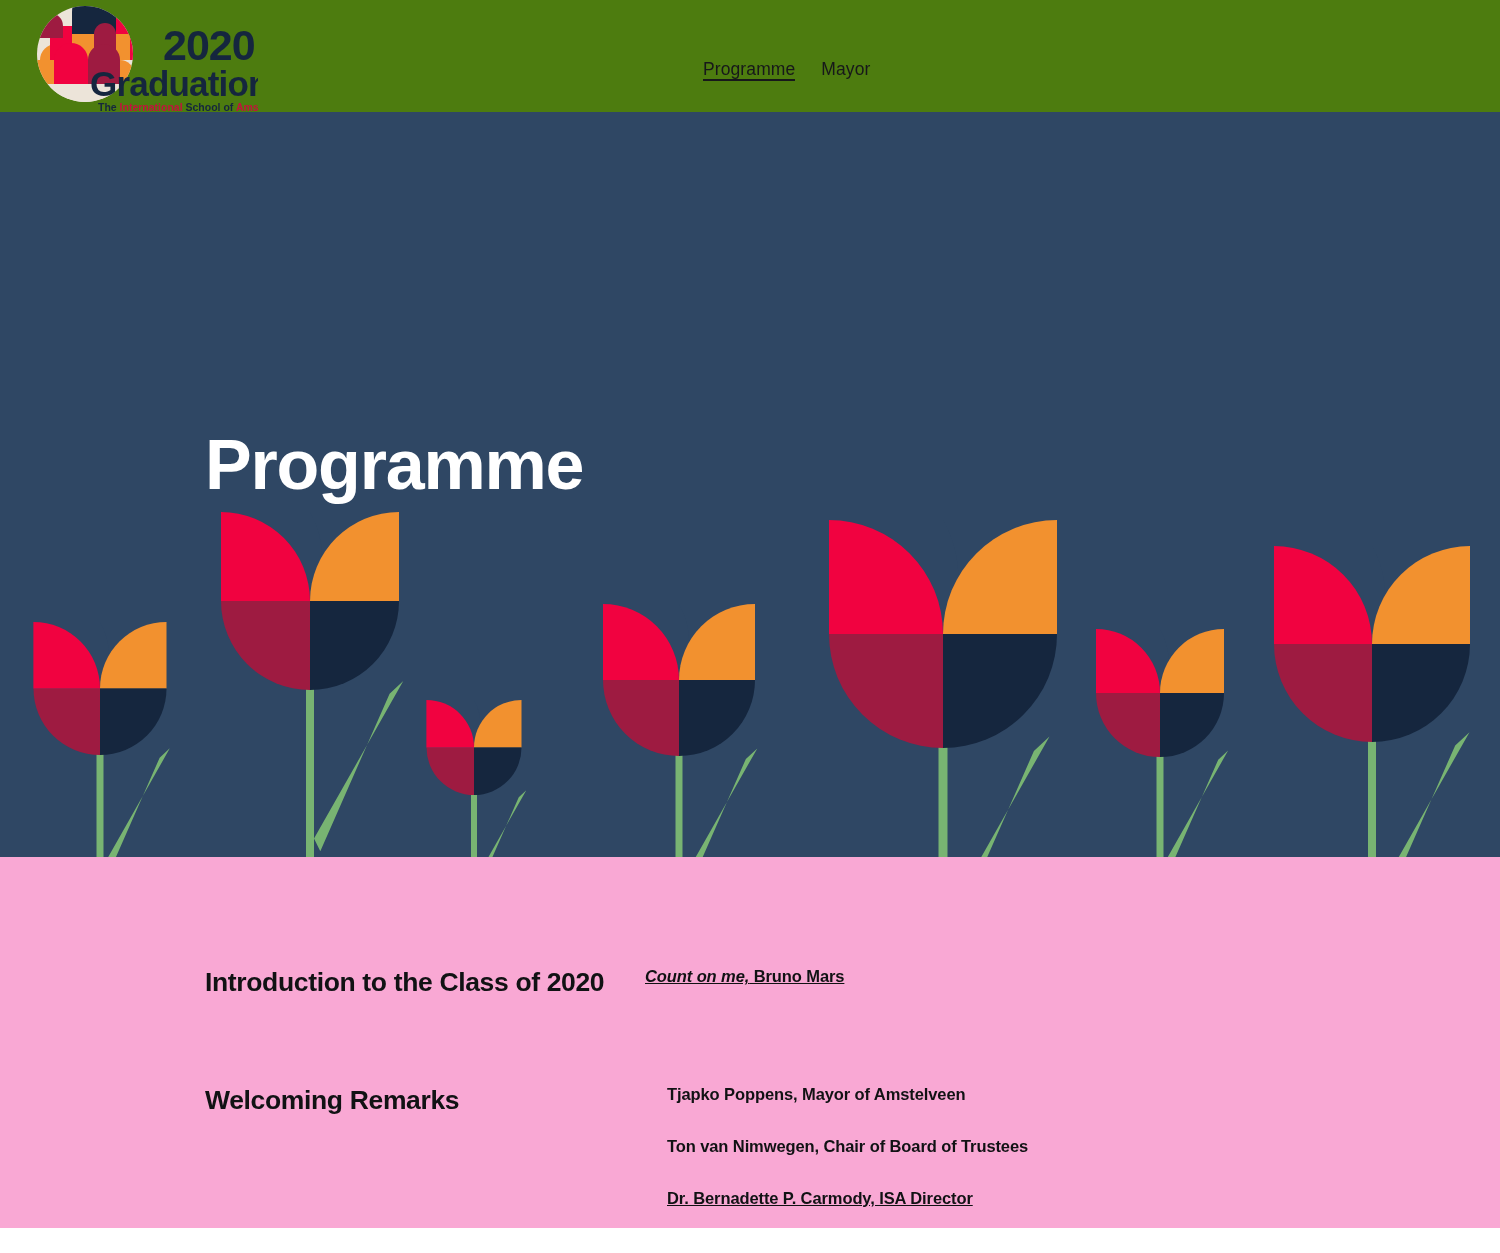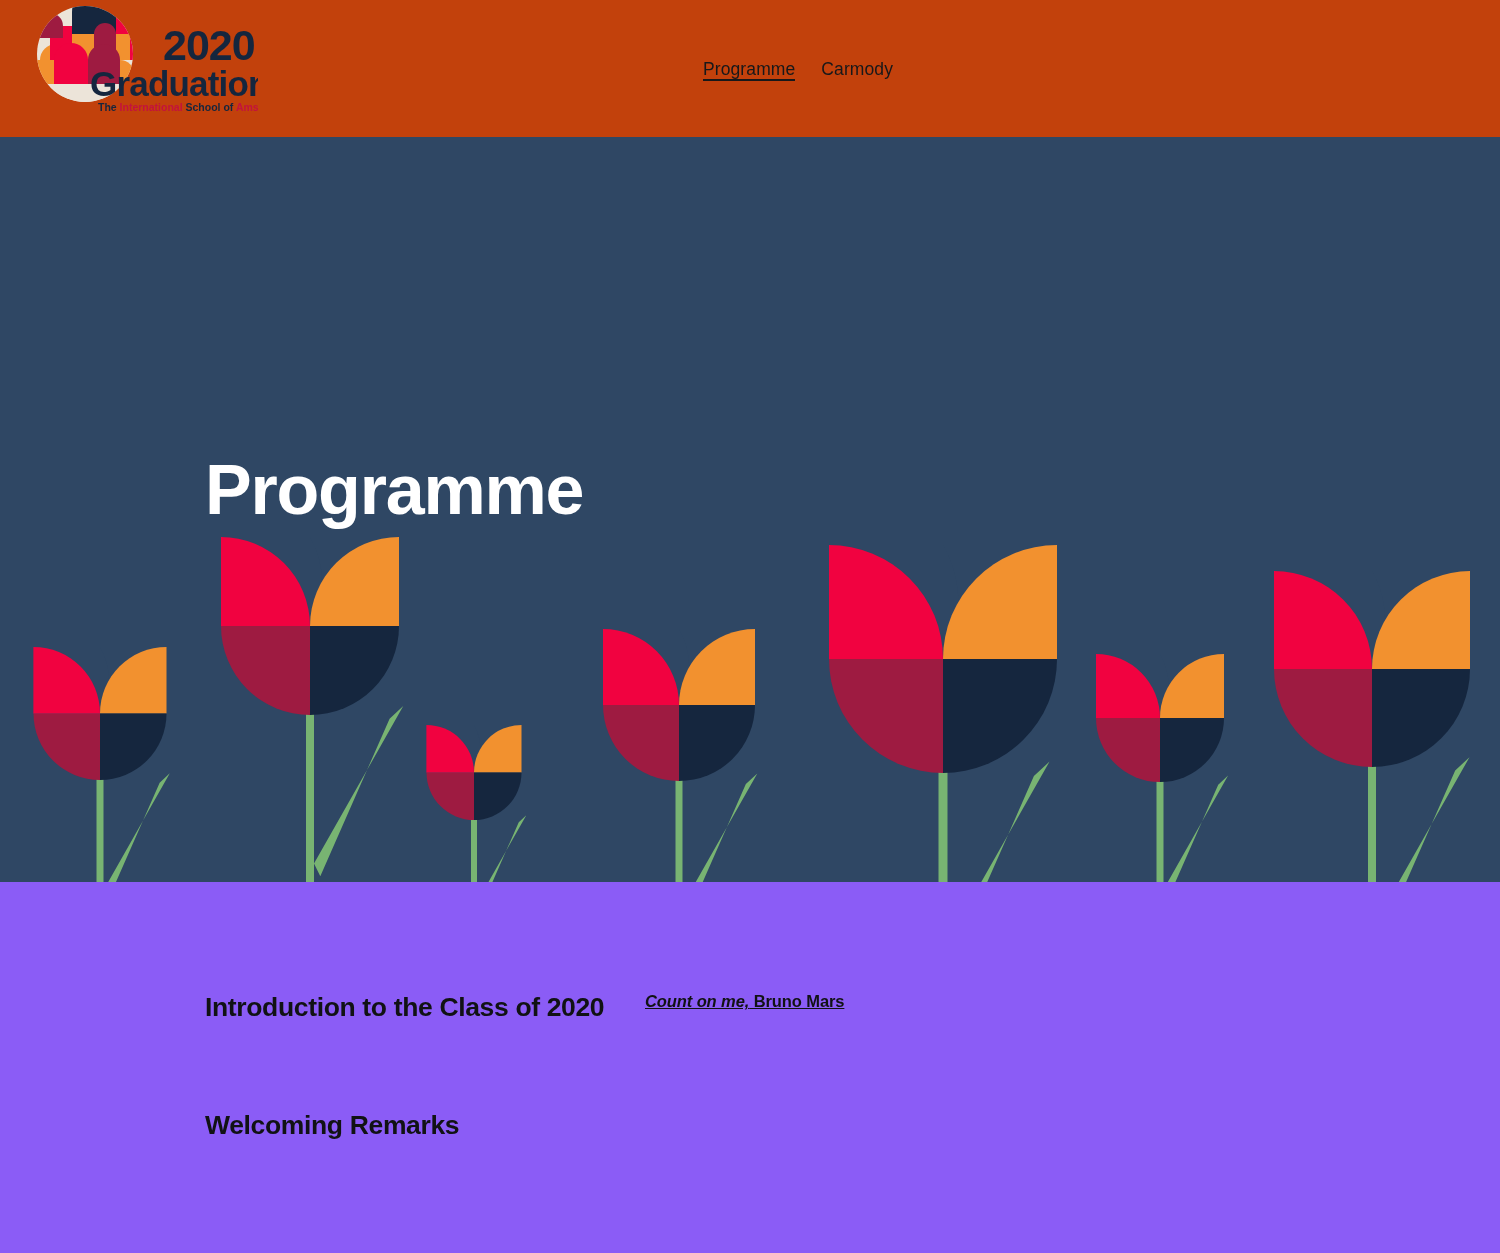--- a/index.html
+++ b/index.html
@@ -6,22 +6,22 @@
   html, body {
     width:1500px; height:1253px;
     background:#ffffff;
     font-family:"Liberation Sans", sans-serif;
     overflow:hidden;
   }
 
   
   .site-header{
     position:relative;
-    height:137px;
-    background:#c2410c;
+    height:112px;
+    background:#4d7c0f;
     display:flex;
     align-items:center;
   }
 
   .logo-wrap{
     position:absolute;
     left:28px; top:4px;
     width:230px; height:112px;
     display:block;
   }
@@ -88,21 +88,21 @@
 
   .tulip-field{
     position:absolute;
     left:0; bottom:0;
     width:1500px; height:420px;
   }
 
   
   .content{
     position:relative;
-    background:#8b5cf6;
+    background:#f9a8d4;
     height:371px;
   }
   .prog-row{
     position:absolute;
     display:flex;
     width:1500px;
   }
   .prog-left{
     width:645px;
     padding-left:205px;
@@ -163,21 +163,21 @@
       <text x="62" y="92" font-family="'Liberation Sans', sans-serif" font-size="35" font-weight="700" fill="#15263e" letter-spacing="-.8">Graduation</text>
 
       <text x="70" y="107" font-family="'Liberation Sans', sans-serif" font-size="10.5" font-weight="700" fill="#15263e">
         <tspan fill="#15263e">The </tspan><tspan fill="#c3123d">International</tspan><tspan fill="#15263e"> School of </tspan><tspan fill="#c3123d">Amsterdam</tspan>
       </text>
     </svg>
   </a>
 
   <nav class="nav">
     <span class="nav-item active">Programme</span>
-    <span class="nav-item">Carmody</span>
+    <span class="nav-item">Mayor</span>
   </nav>
 
 </header>
 
 <section class="hero">
   <h1 class="hero-title">Programme</h1>
   <svg class="tulip-field" viewBox="0 0 1500 420" preserveAspectRatio="none">
     <g id="tulip-group">
         <g>
           <rect x="96.5" y="299.38" width="7" height="235" fill="#78b472"></rect>
@@ -273,15 +273,20 @@
     <div class="prog-left">Introduction to the Class of 2020</div>
     <div class="prog-right">
       <div class="line">
         <span class="song-title">Count on me,</span><span> Bruno Mars</span>
       </div>
     </div>
   </div>
 
   <div class="prog-row row-2">
     <div class="prog-left">Welcoming Remarks</div>
+    <div class="prog-right">
+      <div class="line">Tjapko Poppens, Mayor of Amstelveen</div>
+      <div class="line">Ton van Nimwegen, Chair of Board of Trustees</div>
+      <div class="line">Dr. Bernadette P. Carmody, ISA Director</div>
+    </div>
   </div>
 
 </section>
 
 </body></html>

